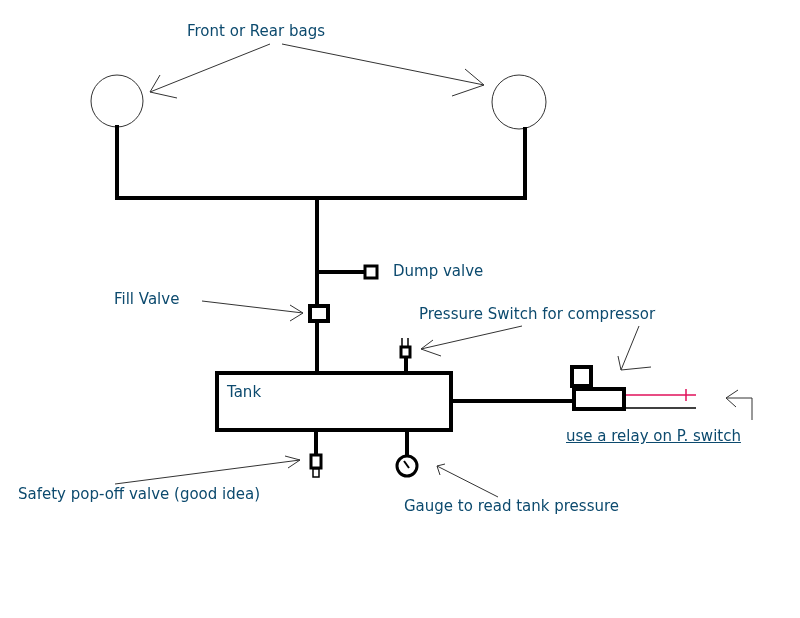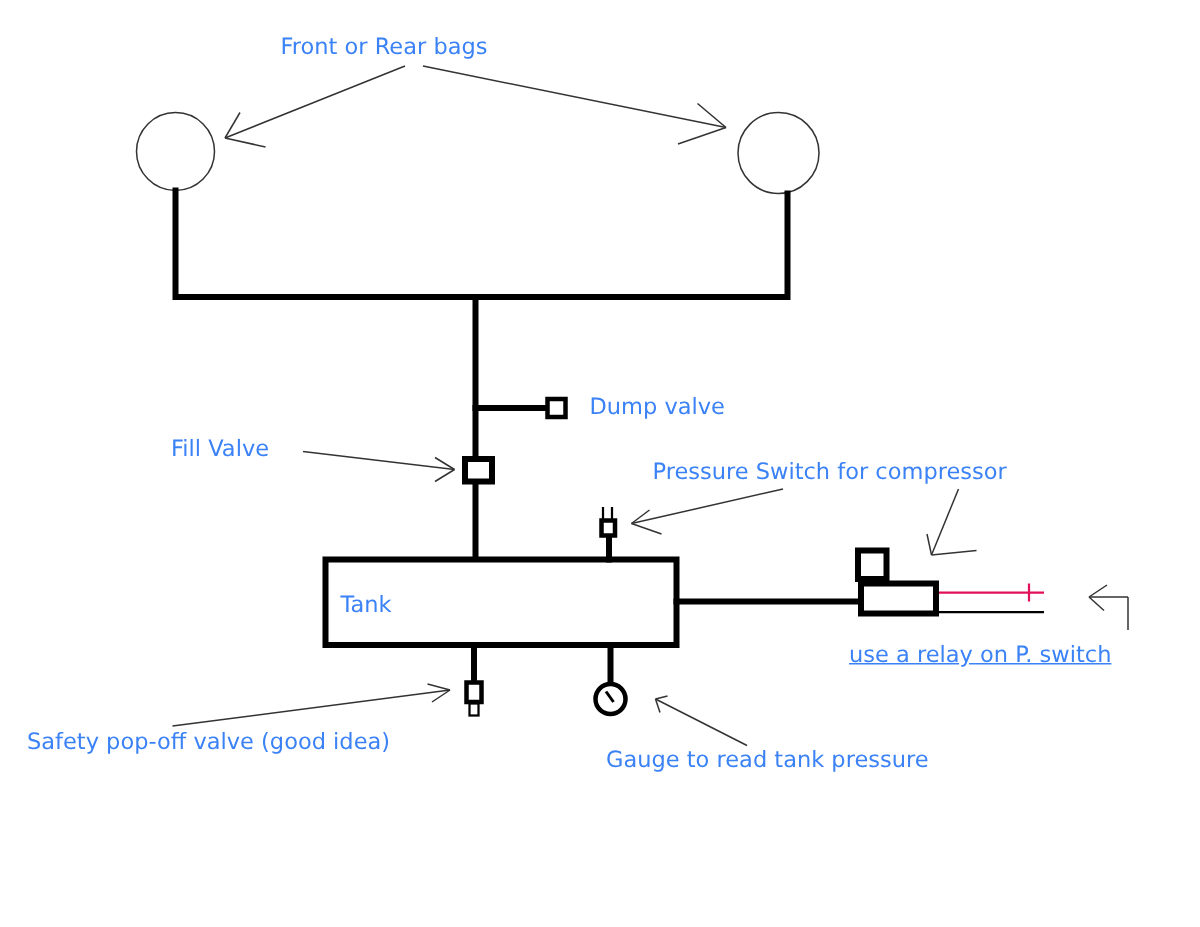--- a/index.html
+++ b/index.html
@@ -2,21 +2,21 @@
 <html><head>
   <meta charset="utf-8">
   <style>
     html, body { margin: 0; padding: 0; background: #ffffff; }
     body { width: 800px; height: 618px; position: relative; overflow: hidden; }
     #canvas { position: absolute; left: 0; top: 0; }
     .lbl {
       position: absolute;
       font-family: "DejaVu Sans", sans-serif;
       font-size: 15px;
-      color: #3b82f6;
+      color: #0c4a6e;
       white-space: nowrap;
       line-height: 1;
     }
     .thick { stroke: #000; stroke-width: 4; fill: none; stroke-linecap: square; }
     .thin { stroke: #333; stroke-width: 1; fill: none; }
     .box { stroke: #000; stroke-width: 4; fill: #fff; }
   </style>
 </head>
 <body>
 
@@ -96,17 +96,17 @@
   <g class="thin">
     <line x1="498" y1="497" x2="437" y2="466"></line>
     <line x1="437" y1="466" x2="445" y2="464"></line>
     <line x1="437" y1="466" x2="440" y2="475"></line>
   </g>
 </svg>
 
 <div class="lbl" style="left:187px; top:24px;">Front or Rear bags</div>
 <div class="lbl" style="left:393px; top:264px;text-align:right;">Dump valve</div>
 <div class="lbl" style="left:114px; top:292px;">Fill Valve</div>
-<div class="lbl" style="left:435px; top:307px;">Pressure Switch for compressor</div>
-<div class="lbl" style="left:227px; top:396px;">Tank</div>
+<div class="lbl" style="left:419px; top:307px;">Pressure Switch for compressor</div>
+<div class="lbl" style="left:227px; top:385px;">Tank</div>
 <div class="lbl" style="left:566px; top:429px;text-decoration:underline;">use a relay on P. switch</div>
 <div class="lbl" style="left:18px; top:487px;">Safety pop-off valve (good idea)</div>
 <div class="lbl" style="left:404px; top:499px;text-align:right;">Gauge to read tank pressure</div>
 
 </body></html>

